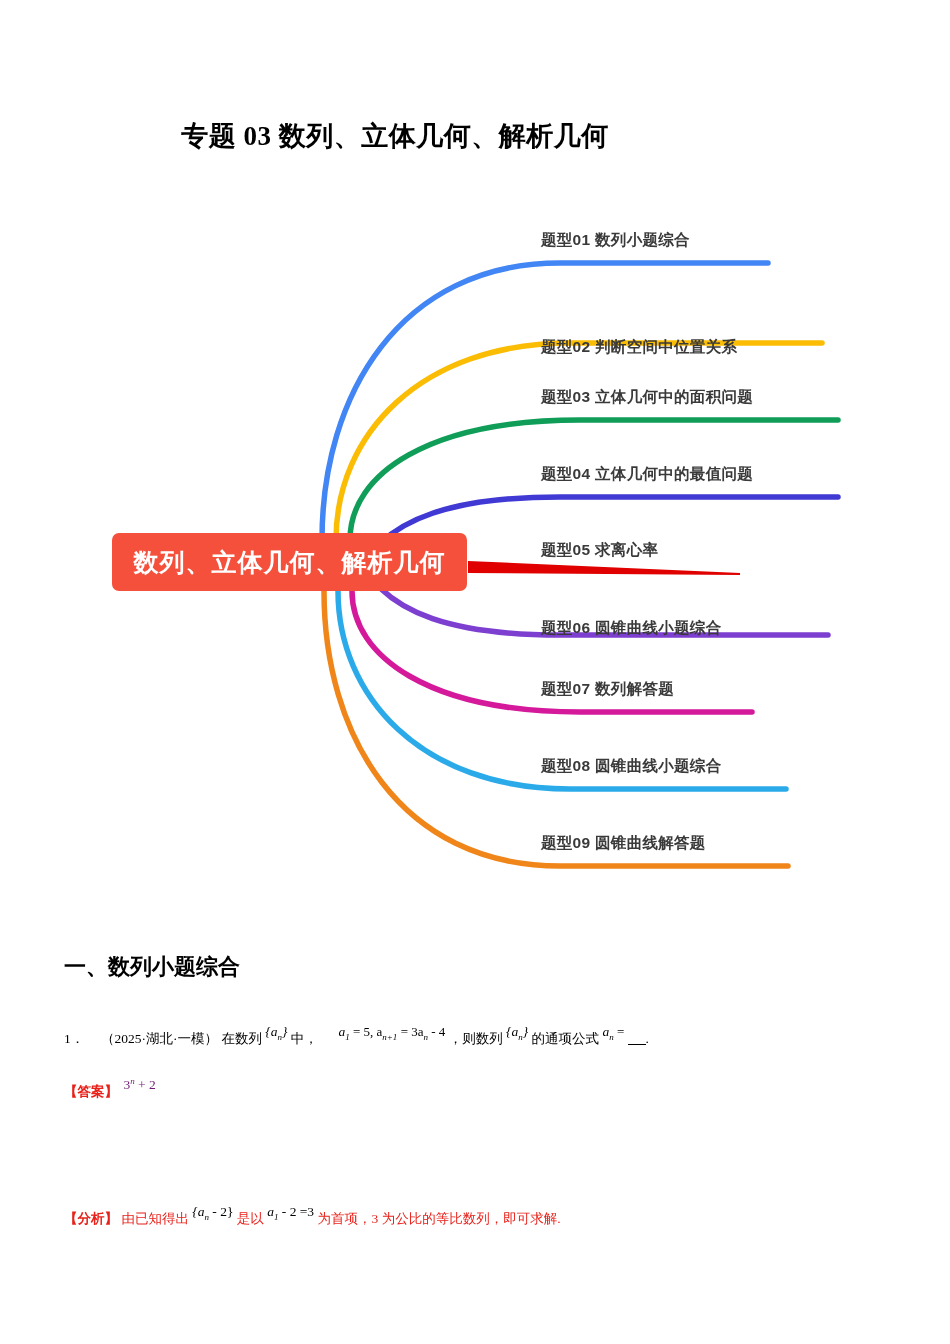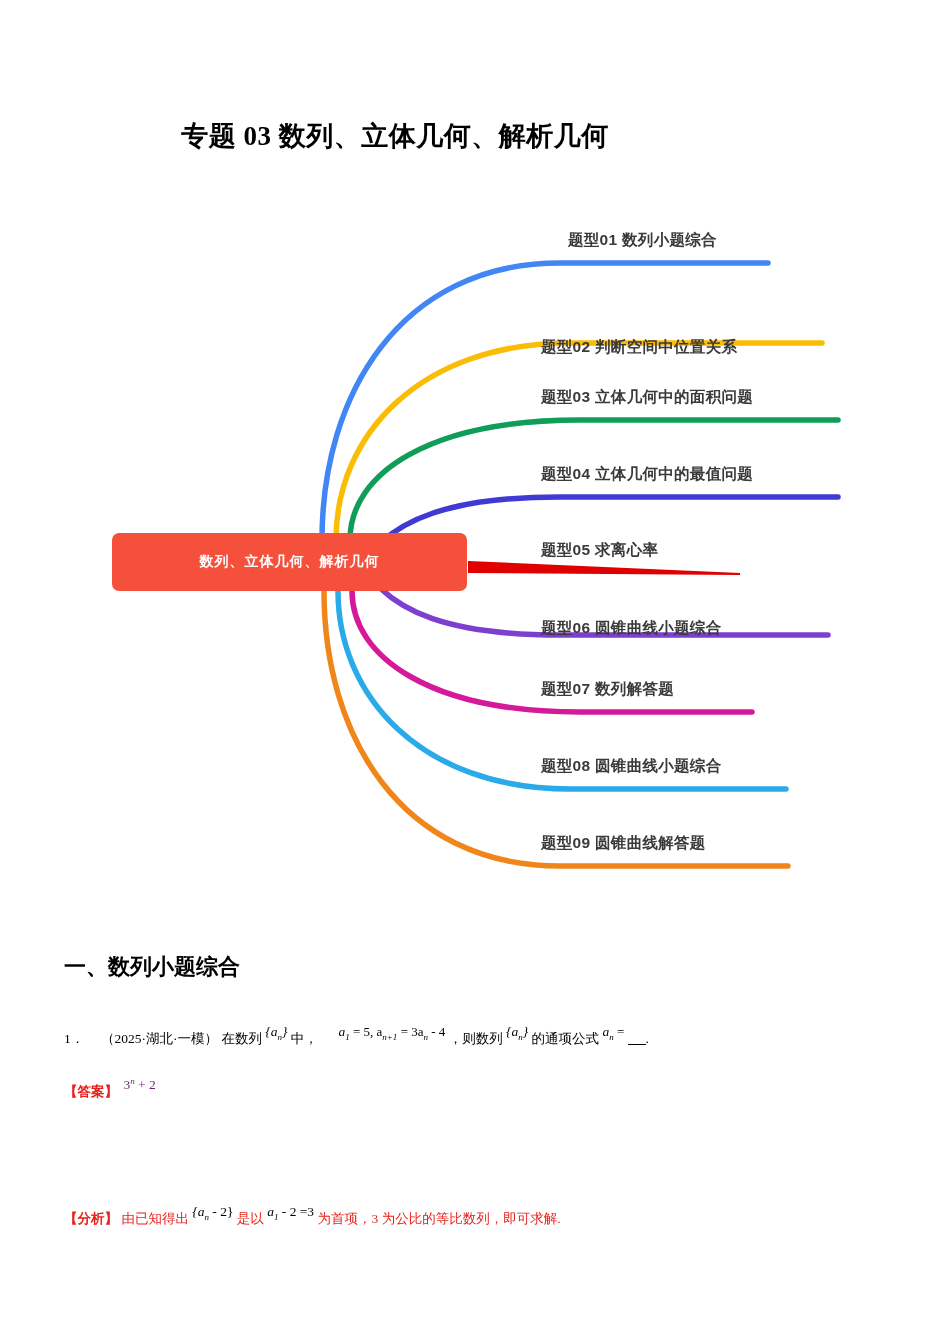--- a/index.html
+++ b/index.html
@@ -63,21 +63,21 @@
     border-radius: 7px;
     display: flex;
     align-items: center;
     justify-content: center;
     box-sizing: border-box;
     z-index: 5;
   }
   .root-node-label {
     color: #ffffff;
     font-weight: bold;
-    font-size: 14px;
+    font-size: 25px;
     letter-spacing: 1px;
     white-space: nowrap;
   }
 
   .branch-label {
     position: absolute;
     font-weight: bold;
     font-size: 15.5px;
     color: #3A3A3A;
     white-space: nowrap;
@@ -189,21 +189,21 @@
       <path fill="none" stroke="#7D3FD0" stroke-width="5.5" stroke-linecap="round" d="M 380 393 C 400 412, 440 440, 560 440 L 828 440"></path>
       <path fill="none" stroke="#D4199B" stroke-width="5.5" stroke-linecap="round" d="M 352 396 C 352 462, 430 517, 580 517 L 752 517"></path>
       <path fill="none" stroke="#2BAAEA" stroke-width="5.5" stroke-linecap="round" d="M 338 396 C 338 500, 420 594, 570 594 L 786 594"></path>
       <path fill="none" stroke="#F08519" stroke-width="5.5" stroke-linecap="round" d="M 324 396 C 324 540, 400 671, 560 671 L 788 671"></path>
     </svg>
 
     <div class="root-node" style="background: rgb(244, 80, 60);">
       <span class="root-node-label">数列、立体几何、解析几何</span>
     </div>
 
-    <div class="branch-label" style="left:568px; top:35px;text-align:right;">题型01 数列小题综合</div>
+    <div class="branch-label" style="left:541px; top:35px;text-align:right;">题型01 数列小题综合</div>
     <div class="branch-label" style="left:541px; top:115px;margin-top:27px;">题型02 判断空间中位置关系</div>
     <div class="branch-label" style="left:541px; top:192px;">题型03 立体几何中的面积问题</div>
     <div class="branch-label" style="left:541px; top:269px;">题型04 立体几何中的最值问题</div>
     <div class="branch-label" style="left:541px; top:345px;">题型05 求离心率</div>
     <div class="branch-label" style="left:541px; top:407px;margin-top:16px;">题型06 圆锥曲线小题综合</div>
     <div class="branch-label" style="left:541px; top:484px;">题型07 数列解答题</div>
     <div class="branch-label" style="left:541px; top:561px;">题型08 圆锥曲线小题综合</div>
     <div class="branch-label" style="left:541px; top:638px;">题型09 圆锥曲线解答题</div>
   </div>
 

